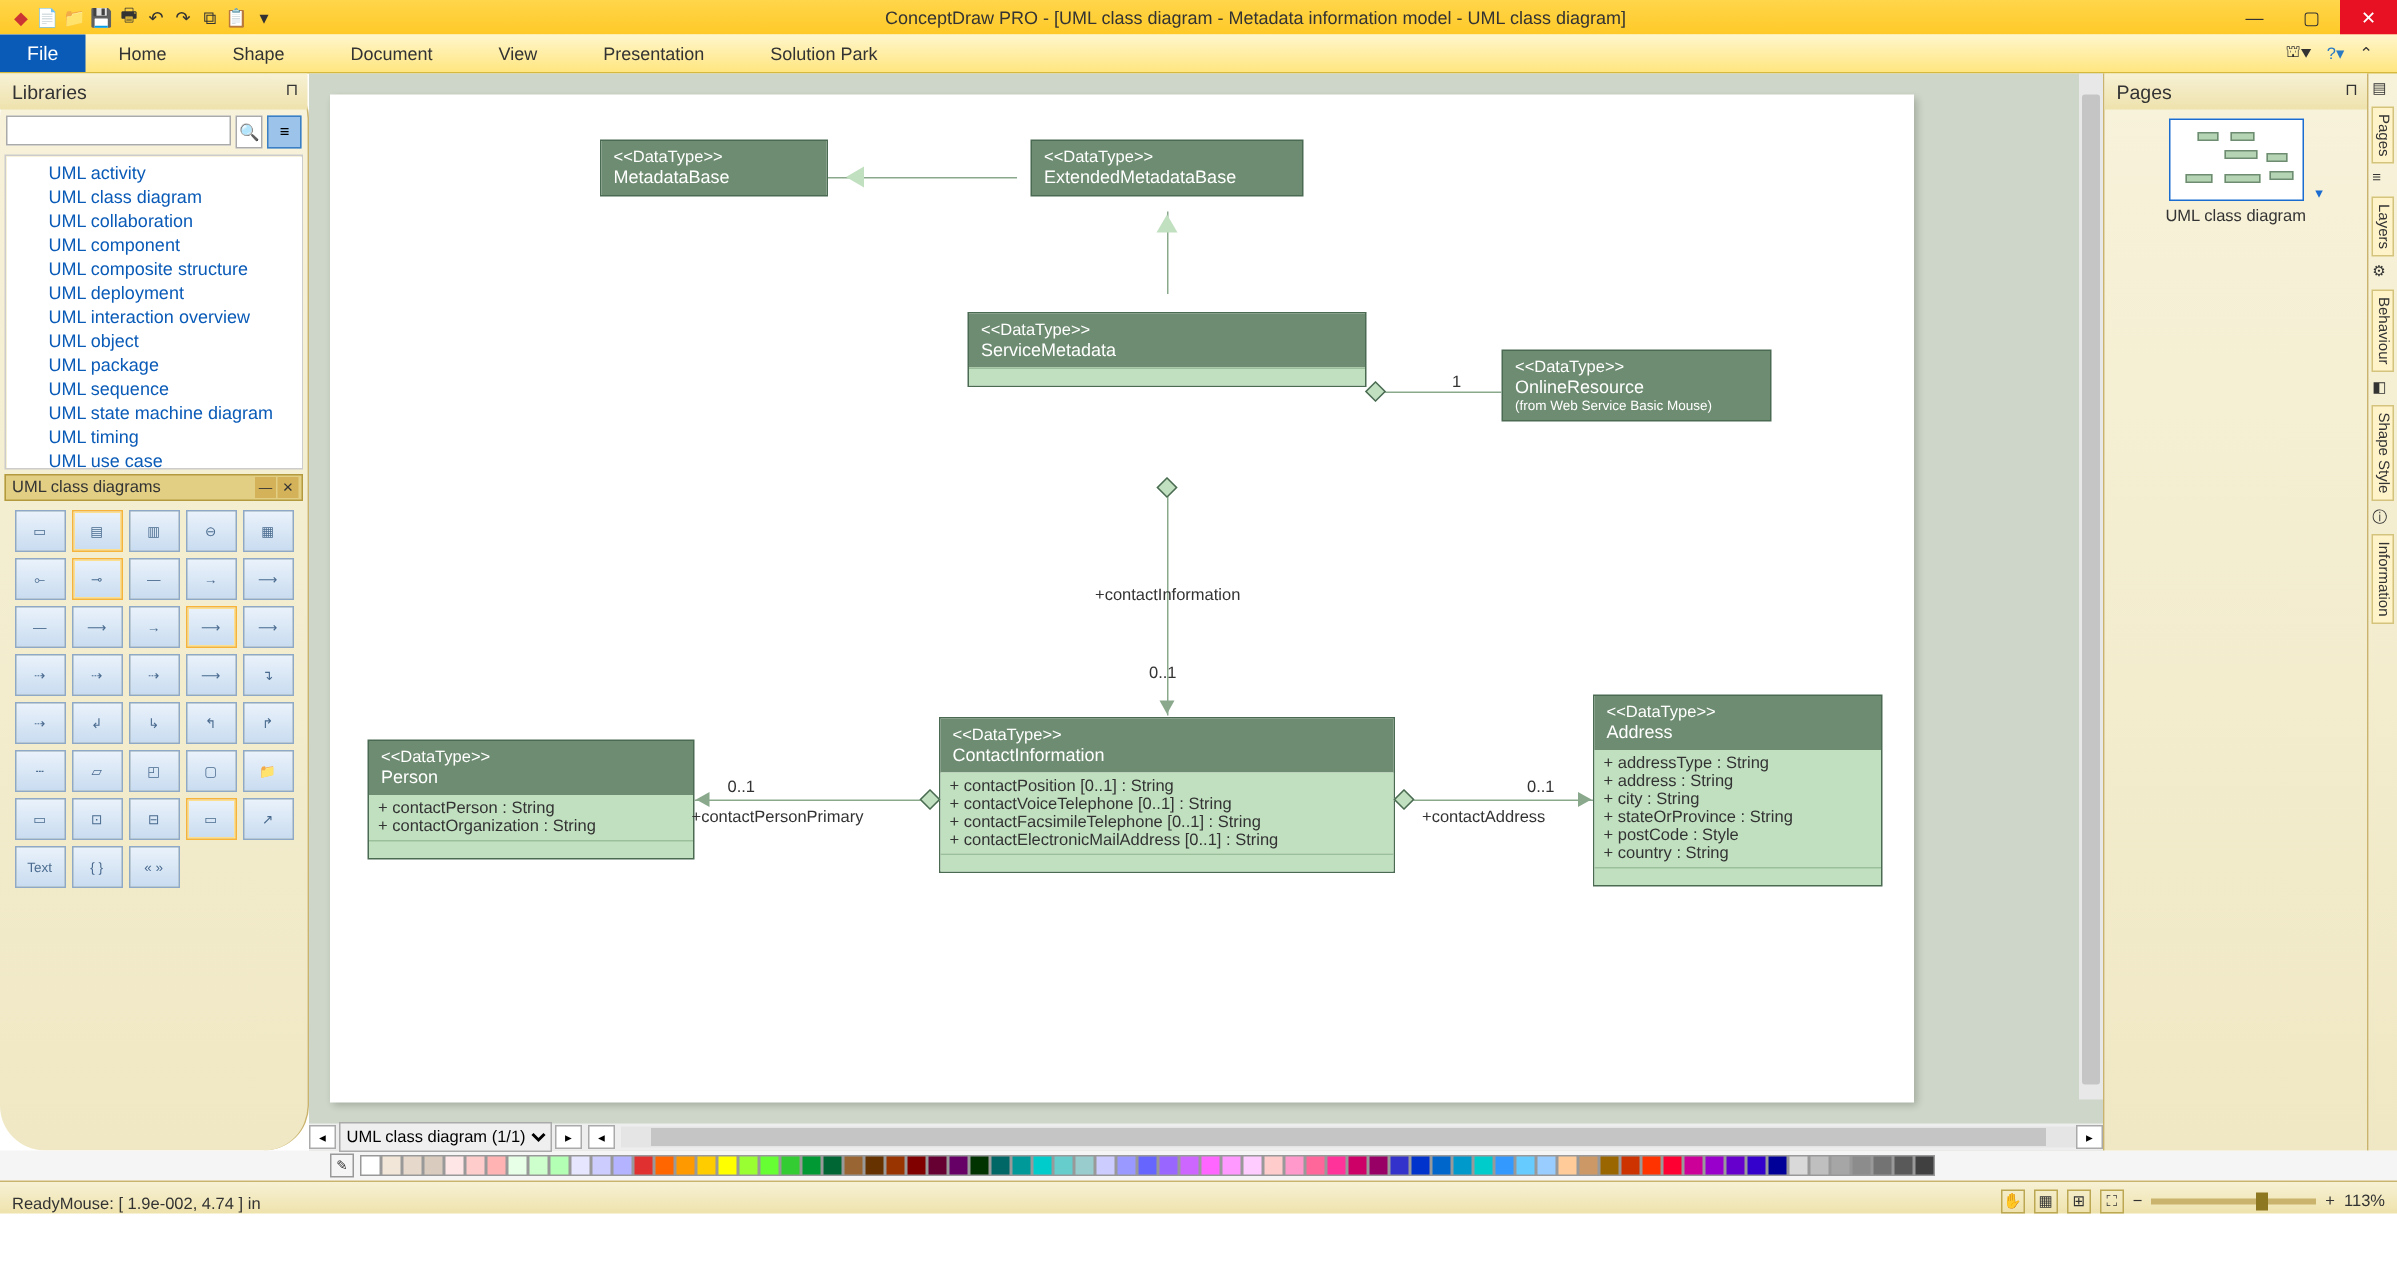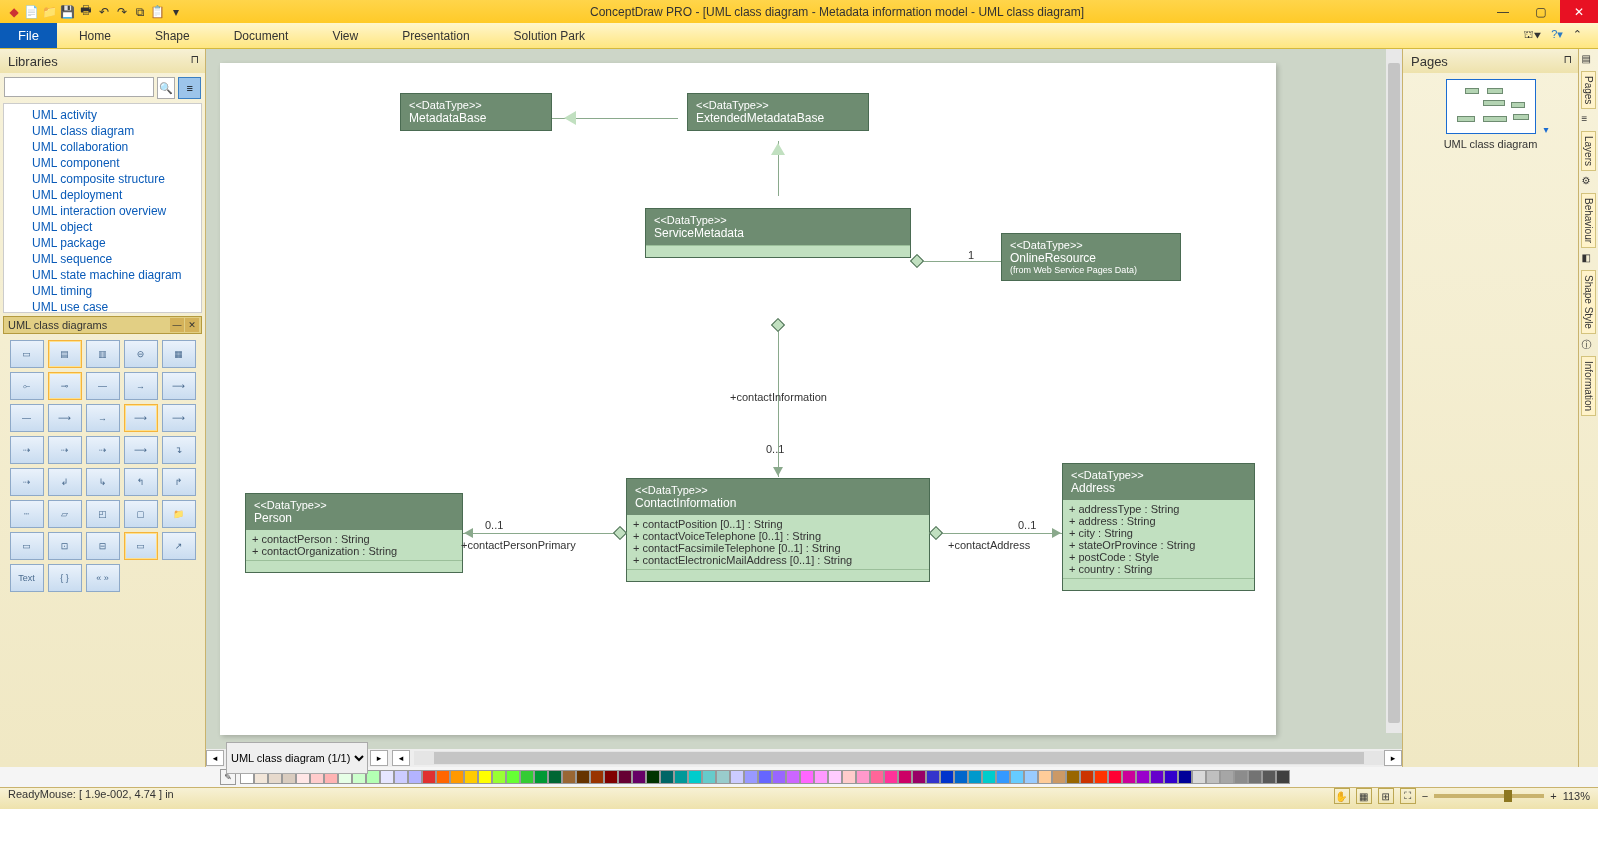--- a/index.html
+++ b/index.html
@@ -18,21 +18,21 @@
 .ribbon { height:26px; background:linear-gradient(#fff6cc,#ffe680); display:flex; align-items:center; padding:0; border-bottom:1px solid #d4b93e; position:relative; }
 .ribbon .file { background:#0a5bb8; color:#fff; padding:4px 18px; height:100%; display:flex; align-items:center; font-size:13px; }
 .ribbon .tab { padding:4px 22px; height:100%; display:flex; align-items:center; cursor:pointer; color:#333; }
 .ribbon .right { margin-left:auto; display:flex; gap:10px; padding-right:16px; }
 .ribbon .right span { font-size:11px; }
 
 
 .content { display:flex; height:718px; }
 
 
-.panel-left { width:206px; background:linear-gradient(#f7f2da,#f0e8c4); border-right:1px solid #c9b36d; display:flex; flex-direction:column; }
+.panel-left { width:206px; background:linear-gradient(#f7f2da,#f0e8c4); border-right:1px solid #c9b36d; display:flex; flex-direction:column;border-radius:30px; }
 .panel-head { height:24px; display:flex; align-items:center; padding:0 8px; font-size:13px; color:#333; background:linear-gradient(#f7f1d5,#eee2ac); position:relative; }
 .panel-head .pin { position:absolute; right:6px; top:4px; font-size:11px; }
 .lib-search { display:flex; gap:3px; padding:4px; }
 .lib-search input { flex:1; height:20px; border:1px solid #aaa; padding:0 3px; font-size:11px; }
 .lib-search button { width:24px; height:22px; border:1px solid #aaa; background:#fff; cursor:pointer; font-size:11px; }
 .lib-search .toggle { width:30px; height:22px; border:1px solid #3a7fc3; background:#9cc4ea; cursor:pointer; }
 .lib-tree { flex:0 0 210px; overflow-y:auto; background:#fff; border:1px solid #ccc; margin:0 3px; padding:3px 0 3px 28px; position:relative; }
 .lib-tree::-webkit-scrollbar { width:16px; }
 .lib-tree::-webkit-scrollbar-thumb { background:#c5c5c5; }
 .lib-tree .item { font-size:12px; color:#0a5bb8; padding:1px 0; cursor:pointer; }
@@ -59,42 +59,42 @@
 .uml .attrs div { white-space:nowrap; }
 .uml .ops { background:#c1e0c0; height:12px; border-top:1px solid #9bbf9a; }
 .label { position:absolute; font-size:11px; color:#333; }
 .diamond { position:absolute; width:10px; height:10px; background:#c1e0c0; border:1px solid #4a6b52; transform:rotate(45deg); }
 .tri { position:absolute; width:0; height:0; }
 .arrow { position:absolute; width:0; height:0; }
 
 
 .pagetabs { height:18px; display:flex; align-items:center; font-size:11px; background:#eee; }
 .pagetabs button { width:18px; height:16px; border:1px solid #aaa; background:#fff; cursor:pointer; font-size:9px; }
-.pagetabs select { height:32px; font-size:11px; border:1px solid #aaa; margin:15px 2px; }
+.pagetabs select { height:20px; font-size:11px; border:1px solid #aaa; margin:15px 2px; }
 .pagetabs .hscroll { flex:1; height:14px; background:#e5e5e5; position:relative; margin-left:4px; }
 .pagetabs .hscroll .th { position:absolute; left:20px; right:20px; top:1px; bottom:1px; background:#c5c5c5; }
 
 
 .panel-right { width:176px; background:linear-gradient(#f7f2da,#f0e8c4); border-left:1px solid #c9b36d; display:flex; flex-direction:column; }
 .thumb-page { width:90px; height:55px; border:1px solid #1b6cd1; margin:6px auto 2px; background:#fff; position:relative; cursor:pointer; }
 .thumb-page .c { position:absolute; background:#b4d4b3; height:6px; border:1px solid #6e8c71; }
 .thumb-label { text-align:center; font-size:11px; padding:2px 0 4px; color:#333; }
 
 
 .sidetabs { width:20px; background:linear-gradient(#f7f2da,#f0e8c4); border-left:1px solid #c9b36d; display:flex; flex-direction:column; align-items:center; padding-top:4px; gap:4px; }
 .sidetabs .st { writing-mode:vertical-rl; font-size:10px; color:#333; padding:4px 1px; border:1px solid #d4c37d; background:#fff3ca; cursor:pointer; }
 .sidetabs .ic { width:14px; height:14px; font-size:10px; }
 
 
 .colorbar { height:20px; display:flex; align-items:center; padding:0 0 0 220px; background:#f5f5f5; }
 .colorbar .pick { width:16px; height:16px; border:1px solid #999; margin-right:4px; font-size:9px; display:flex;align-items:center;justify-content:center; }
 .colorbar .sw { width:14px; height:14px; border:0.5px solid #999; cursor:pointer; }
 
 
-.statusbar { height:22px; background:linear-gradient(#f7f1d5,#eee2ac); border-top:1px solid #c9b36d; display:flex; align-items:flex-start; padding:0 8px; font-size:11px; color:#333; }
+.statusbar { height:22px; background:linear-gradient(#f7f1d5,#eee2ac); border-top:1px solid #c9b36d; display:flex; align-items:flex-end; padding:0 8px; font-size:11px; color:#333; }
 .statusbar .mouse { }
 .statusbar .right { margin-left:auto; display:flex; align-items:center; gap:6px; }
 .statusbar .ic { width:16px; height:16px; border:1px solid #bca752; display:flex; align-items:center; justify-content:center; font-size:10px; cursor:pointer; }
 .statusbar .slider { width:110px; height:4px; background:#c9b36d; position:relative; }
 .statusbar .slider .h { position:absolute; width:8px; height:12px; background:#8d7720; top:-4px; left:70px; }
 
 
 .line-v { position:absolute; width:1px; background:#8aa98c; }
 .line-h { position:absolute; height:1px; background:#8aa98c; }
 </style>
@@ -231,21 +231,21 @@
 
         <div class="uml" style="left:425px;top:145px;width:266px;">
           <div class="hd"><span class="stereo">&lt;&lt;DataType&gt;&gt;</span><span>ServiceMetadata</span></div>
           <div class="ops"></div>
         </div>
         <div class="line-v" style="left:558px;top:78px;height:55px;"></div>
         <div class="tri" style="left:551px;top:80px;border-left:7px solid transparent;border-right:7px solid transparent;border-bottom:12px solid #c1e0c0;"></div>
         <div class="tri" style="left:550px;top:79px;border-left:8px solid transparent;border-right:8px solid transparent;border-bottom:13px solid #4a6b52;z-index:-1"></div>
 
         <div class="uml" style="left:781px;top:170px;width:180px;">
-          <div class="hd"><span class="stereo">&lt;&lt;DataType&gt;&gt;</span><span>OnlineResource</span><span style="font-size:9px;display:block">(from Web Service Pages Data)</span></div>
+          <div class="hd"><span class="stereo">&lt;&lt;DataType&gt;&gt;</span><span>OnlineResource</span><span style="font-size:9px;display:block">(from Web Service Basic Mouse)</span></div>
         </div>
         <div class="line-h" style="left:697px;top:198px;width:84px;"></div>
         <div class="diamond" style="left:692px;top:193px;"></div>
         <div class="label" style="left:748px;top:186px;">1</div>
 
         <div class="line-v" style="left:558px;top:257px;height:157px;"></div>
         <div class="diamond" style="left:553px;top:257px;"></div>
         <div class="arrow" style="left:553px;top:404px;border-left:5px solid transparent;border-right:5px solid transparent;border-top:9px solid #8aa98c;"></div>
         <div class="label" style="left:510px;top:328px;">+contactInformation</div>
         <div class="label" style="left:546px;top:380px;">0..1</div>

